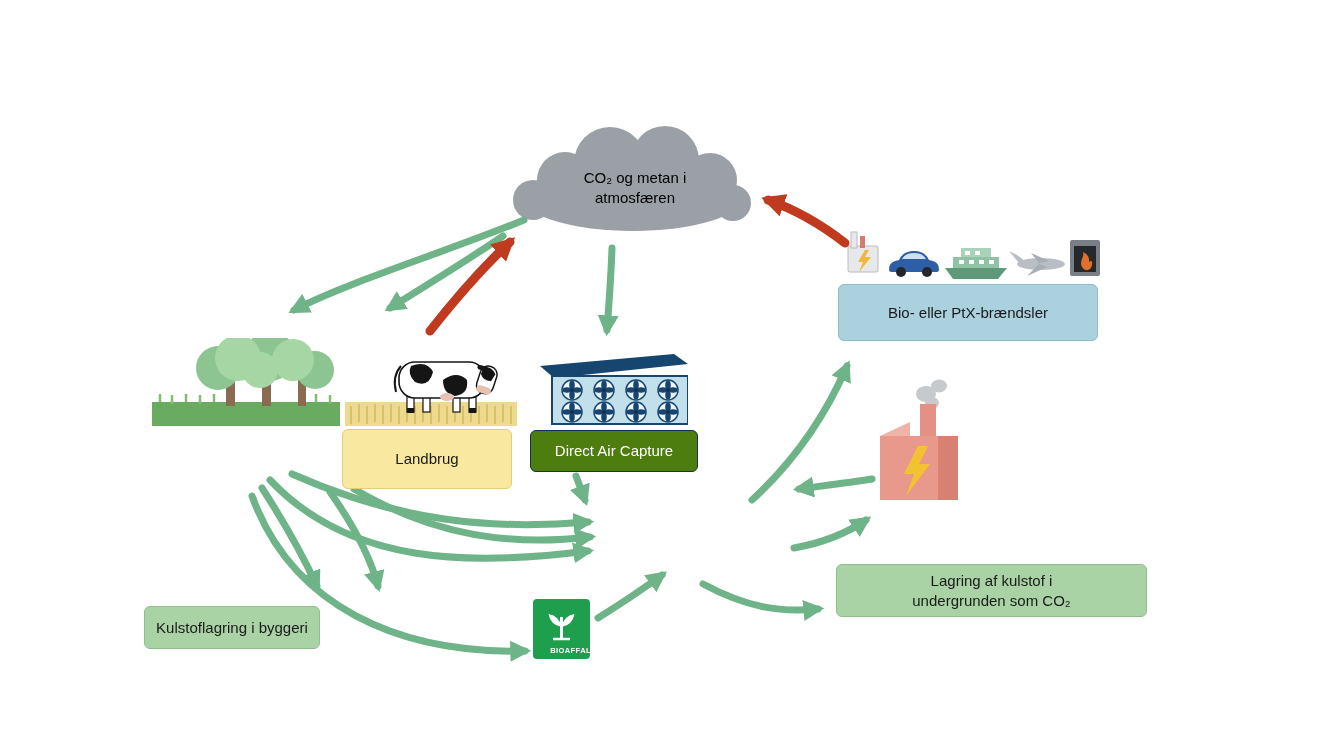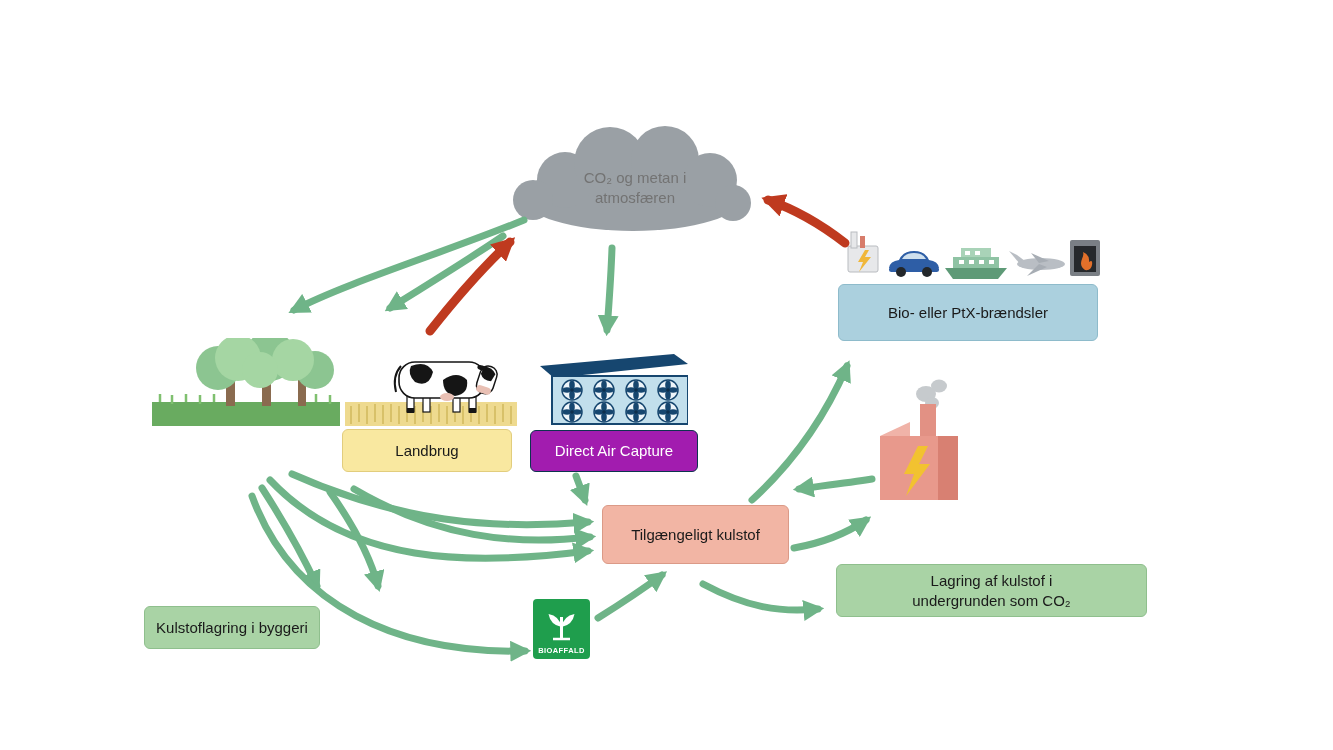--- a/index.html
+++ b/index.html
@@ -13,32 +13,32 @@
   }
   .layer { position:absolute; left:0; top:0; z-index:2; }
   .arrows { position:absolute; left:0; top:0; z-index:3; }
   .nbox {
     position:absolute; display:flex; align-items:center; justify-content:center;
     text-align:center; border-radius:6px; font-size:15px; color:#1a1a1a;
     line-height:1.3; white-space:pre-line; z-index:4; padding:2px 6px; box-sizing:border-box;
   }
   .green  { background:#a9d3a5; border:1px solid #8fbf8d; }
   .yellow { background:#f9e8a0; border:1px solid #e2cd7d; }
-  .navy   { background:#a21caf; color:#ffffff; border:1px solid #0e334f; }
+  .navy   { background:#4d7c0f; color:#ffffff; border:1px solid #0e334f; }
   .blue   { background:#abd0de; border:1px solid #8ebbcb; }
   .pink   { background:#f2b5a4; border:1px solid #db9a87; }
   .cloud-label {
     position:absolute; left:540px; top:168px; width:190px; text-align:center;
-    font-size:15px; color:#737373; white-space:pre-line; z-index:4; line-height:1.35;
+    font-size:15px; color:#000000; white-space:pre-line; z-index:4; line-height:1.35;
   }
   .biowaste {
     position:absolute; left:533px; top:599px; width:57px; height:60px; z-index:4;
   }
   .biowaste-label {
-    position:absolute; left:0; bottom:4px; width:100%; text-align:center;
+    position:absolute; left:12px; bottom:4px; width:100%; text-align:center;
     color:#ffffff; font-size:7.5px; font-weight:bold; letter-spacing:0.4px;
   }
 </style>
 </head>
 <body>
 
 <div class="canvas">
 
 
   <svg class="layer" style="left:505px; top:125px;" width="260" height="120" viewBox="0 0 260 120">
@@ -195,27 +195,26 @@
       <path d="M 872 479 C 847 483, 821 486, 799 489" marker-end="url(#ah-g)"></path>
       <path d="M 794 548 C 822 543, 847 533, 866 520" marker-end="url(#ah-g)"></path>
     </g>
     <g fill="none" stroke="#bf3a1f" stroke-width="9" stroke-linecap="round">
       <path d="M 430 331 C 456 298, 482 268, 510 242" marker-end="url(#ah-r)"></path>
       <path d="M 845 243 C 818 222, 794 209, 768 200" marker-end="url(#ah-r)"></path>
     </g>
   </svg>
 
 
-  <div class="nbox yellow" style="left:342px; top:429px; width:170px; height:43px;">Landbrug</div>
+  <div class="nbox yellow" style="left:342px; top:429px; width:170px; height:60px;">Landbrug</div>
 
   <div class="nbox navy" style="left:530px; top:430px; width:168px; height:42px;">Direct Air Capture</div>
 
   <div class="nbox blue" style="left:838px; top:284px; width:260px; height:57px;">Bio- eller PtX-brændsler</div>
 
-  <div class="nbox pink" style="left:602px; top:505px; width:187px; height:59px;">Tilgængeligt kulstof</div>
 
   <div class="nbox green" style="left:836px; top:564px; width:311px; height:53px;">Lagring af kulstof i
 undergrunden som CO₂</div>
 
   <div class="nbox green" style="left:144px; top:606px; width:176px; height:43px;">Kulstoflagring i byggeri</div>
 
   <div class="biowaste">
     <svg width="57" height="60" viewBox="0 0 57 60">
       <rect width="57" height="60" rx="4" fill="#1f9e4d"></rect>
       <path d="M28.5 18 V40" stroke="#ffffff" stroke-width="3" fill="none"></path>

